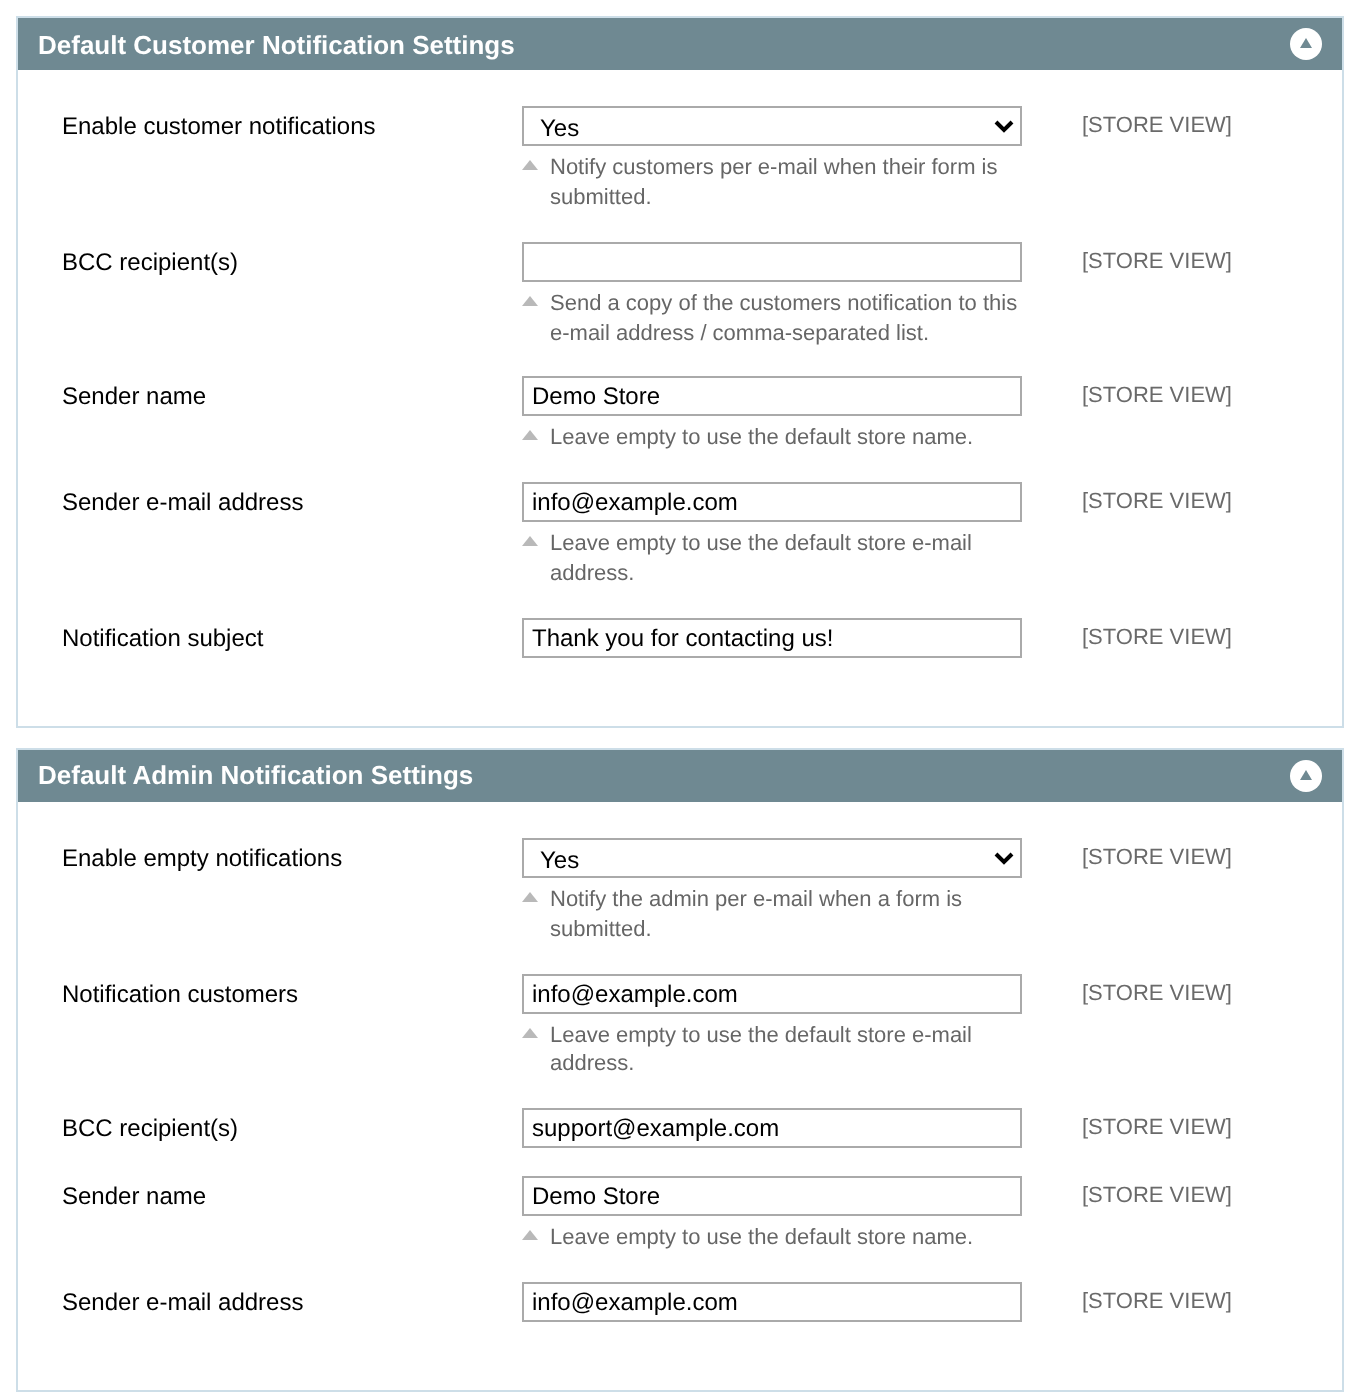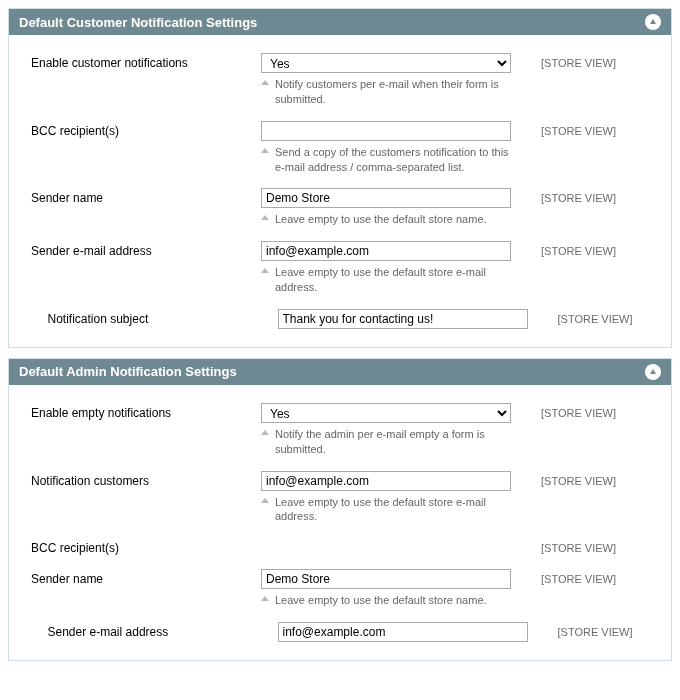--- a/index.html
+++ b/index.html
@@ -38,21 +38,21 @@
   }
   .toggle-icon svg { display: block; }
   .section-body {
     padding: 18px 22px 18px 22px;
   }
   .field-row {
     display: flex;
     align-items: flex-start;
     margin-bottom: 14px;
   }
-  .field-row:last-child { margin-bottom: 0; justify-content: center; }
+  .field-row:last-child { margin-bottom: 16px; }
   .field-label {
     width: 230px;
     padding-top: 3px;
     color: #000000;
     font-size: 12px;
   }
   .field-control {
     width: 250px;
     margin-right: 30px;
   }
@@ -178,41 +178,42 @@
   <div class="section-body">
 
     <div class="field-row">
       <div class="field-label">Enable empty notifications</div>
       <div class="field-control">
         <select>
           <option>Yes</option>
         </select>
         <div class="help">
             <span class="help-arrow"></span>
-            <span>Notify the admin per e-mail empty a form is submitted.</span>
+            <span>Notify the admin per e-mail when a form is submitted.</span>
           </div>
       </div>
       <div class="scope">[STORE VIEW]</div>
     </div>
 
     <div class="field-row">
       <div class="field-label">Notification customers</div>
       <div class="field-control">
         <input type="text" value="info@example.com" style="">
         <div class="help">
             <span class="help-arrow"></span>
             <span>Leave empty to use the default store e-mail address.</span>
           </div>
       </div>
       <div class="scope">[STORE VIEW]</div>
     </div>
 
     <div class="field-row">
       <div class="field-label">BCC recipient(s)</div>
       <div class="field-control">
+        <input type="text" value="support@example.com" style="">
       </div>
       <div class="scope">[STORE VIEW]</div>
     </div>
 
     <div class="field-row">
       <div class="field-label">Sender name</div>
       <div class="field-control">
         <input type="text" value="Demo Store" style="">
         <div class="help">
             <span class="help-arrow"></span>

